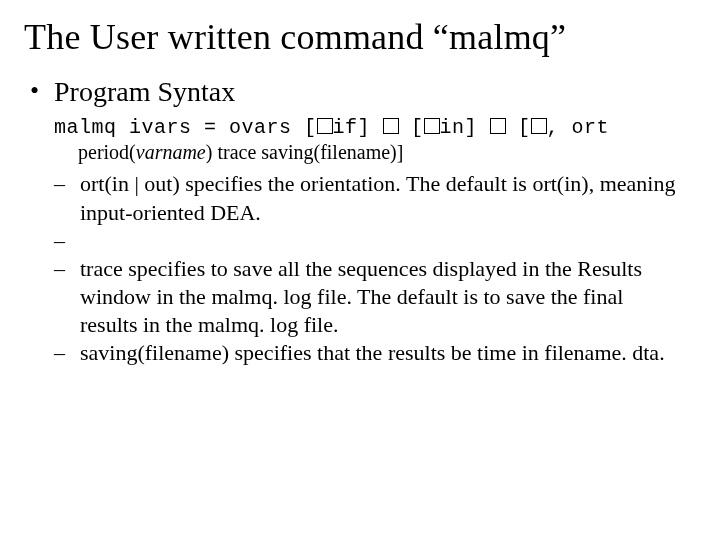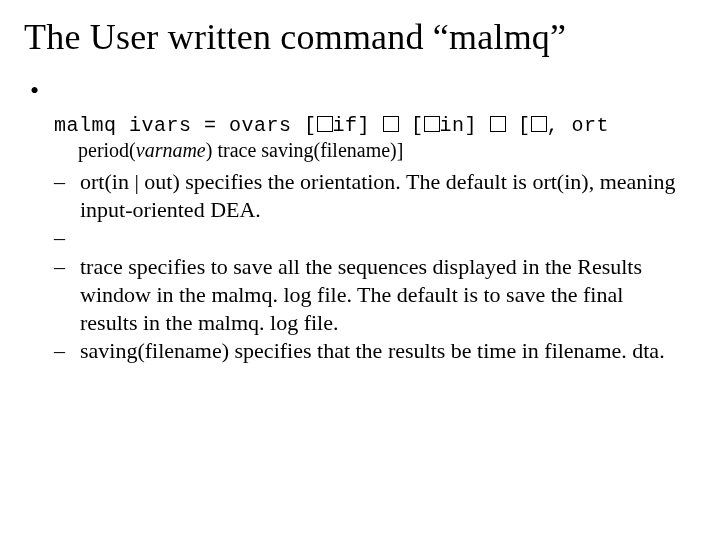--- a/index.html
+++ b/index.html
@@ -84,20 +84,21 @@
 </style>
 </head>
 <body>
 
 <div class="slide">
 
   <h1 class="title">The User written command “malmq”</h1>
 
   <div class="bullet-l1">
     <span class="dot">•</span>
+    <span>Program Syntax</span>
   </div>
 
   <div class="syntax">
     <span class="mono">malmq ivars = ovars [</span><span class="sq"></span><span class="mono">if] </span><span class="sq"></span><span class="mono"> [</span><span class="sq"></span><span class="mono">in] </span><span class="sq"></span><span class="mono"> [</span><span class="sq"></span><span class="mono">, ort</span>
   </div>
 
   <div class="syntax-line2">
     <span>period(</span><span class="italic">varname</span><span>) trace saving(filename)]</span>
   </div>
 

